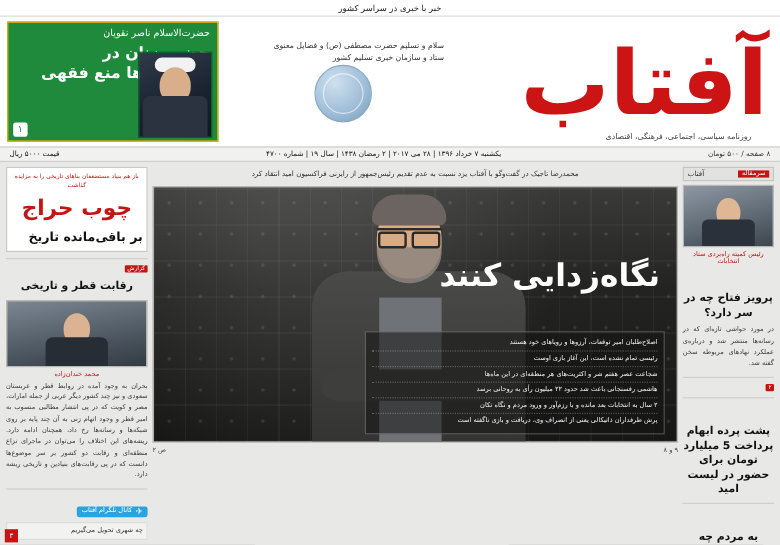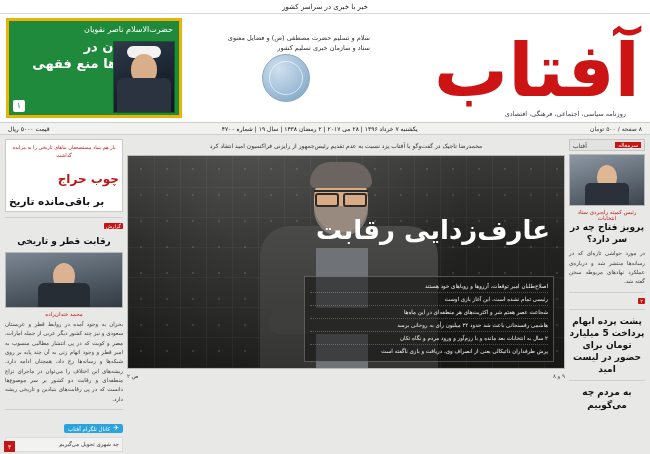--- a/index.html
+++ b/index.html
@@ -29,21 +29,21 @@
 
   
   .masthead {
     position: absolute; top: 14px; left: 0; width: 650px; height: 108px;
     background: #ffffff;
   }
   
   .promo {
     position: absolute; top: 4px; left: 6px; width: 176px; height: 100px;
     background: #1f8a3b;
-    border: 3px solid #eab308;
+    border: 1px solid #eab308;
     overflow: hidden;
   }
   .promo .ptitle {
     color: #fff; font-size: 8px; text-align: right;
     padding: 4px 6px 0 6px; line-height: 1.35;
   }
   .promo .phead {
     color: #ffffff; font-size: 13px; font-weight: bold;
     text-align: right; padding: 2px 6px 0 6px; line-height: 1.35;
   }
@@ -140,21 +140,21 @@
   .side-photo .head {
     position: absolute; top: 10px; left: 50%; transform: translateX(-50%);
     width: 20px; height: 24px; border-radius: 50% 50% 46% 46%; background: #e0b794;
   }
   .side-photo .body {
     position: absolute; bottom: 0; left: 50%; transform: translateX(-50%);
     width: 44px; height: 22px; background: #2a313a; border-radius: 5px 5px 0 0;
   }
   .side-h {
     font-size: 9px; font-weight: bold; color: #111; text-align: center;
-    margin-top: 0; line-height: 1.35;
+    margin-top: 22px; line-height: 1.35;
   }
   .side-by { font-size: 5.5px; color: #c41414; text-align: center; margin-top: 3px; }
   .side-txt {
     font-size: 5.5px; color: #3a3a3a; line-height: 1.7; text-align: justify;
     margin-top: 4px;
   }
   .rule { height: 1px; background: #cfcfcf; margin: 5px 0; }
 
   
   .lead-kicker {
@@ -245,23 +245,23 @@
   }
   .bullets .b:last-child { border-bottom: none; }
   .center-foot {
     margin-top: 4px; display: flex; justify-content: space-between;
     font-size: 5.5px; color: #444;
   }
 
   
   .lbox { border: 1px solid #c9c9c7; background: #fff; padding: 3px; }
   .l-top-line { font-size: 5px; color: #c41414; text-align: center; line-height: 1.6; }
-  .l-h1 { font-size: 12px; font-weight: bold; color: #111; text-align: right; line-height: 1.3; margin-top: 13px; }
+  .l-h1 { font-size: 18px; font-weight: bold; color: #111; text-align: center; line-height: 1.3; margin-top: 3px; }
   .l-h1 .red { color: #c41414; }
-  .l-h2 { font-size: 10.5px; font-weight: bold; color: #111; text-align: left; line-height: 1.35; margin-top: 6px; }
+  .l-h2 { font-size: 10.5px; font-weight: bold; color: #111; text-align: right; line-height: 1.35; margin-top: 6px; }
   .l-num { display:inline-block; background:#c41414; color:#fff; font-size:5px; padding:0 2px; border-radius:1px; }
   .l-sub { font-size: 9px; font-weight: bold; color: #111; text-align: center; line-height: 1.35; margin-top: 6px; }
   .l-small { font-size: 5.5px; color: #3a3a3a; line-height: 1.7; text-align: justify; margin-top: 3px; }
   .l-photo {
     width: 100%; height: 56px; margin-top: 5px; position: relative;
     background: linear-gradient(170deg,#7d8793 0%,#4e5862 60%,#333a42 100%);
     border: 1px solid #b8b8b6;
   }
   .l-photo .head {
     position: absolute; top: 10px; left: 50%; transform: translateX(-50%);
@@ -367,21 +367,21 @@
           <div class="torso"></div>
           <div class="shirt"></div>
           <div class="arms"></div>
           <div class="head"></div>
           <div class="beard"></div>
           <div class="hair"></div>
           <div class="glasses"></div>
         </div>
 
         <div class="lead-head">
-          <div class="l2">عارف‌زدایی رقابت</div>
+          <div class="l2">نگاه‌زدایی کنند</div>
         </div>
 
         <div class="bullets">
           <div class="b">اصلاح‌طلبان امیر توقعات، آرزوها و رویاهای خود هستند</div>
           <div class="b">رئیسی تمام نشده است، این آغاز بازی اوست</div>
           <div class="b">شجاعت عصر هفتم شر و اکثریت‌های هر منطقه‌ای در این ماه‌ها</div>
           <div class="b">هاشمی رفسنجانی باعث شد حدود ۲۲ میلیون رأی به روحانی برسد</div>
           <div class="b">۲ سال به انتخابات بعد مانده و با رزم‌آور و ورود مردم و نگاه تکان</div>
           <div class="b">پرش طرفداران ذاتیکالی یعنی از انصراف وی، دریافت و بازی ناگفته است</div>
         </div>

